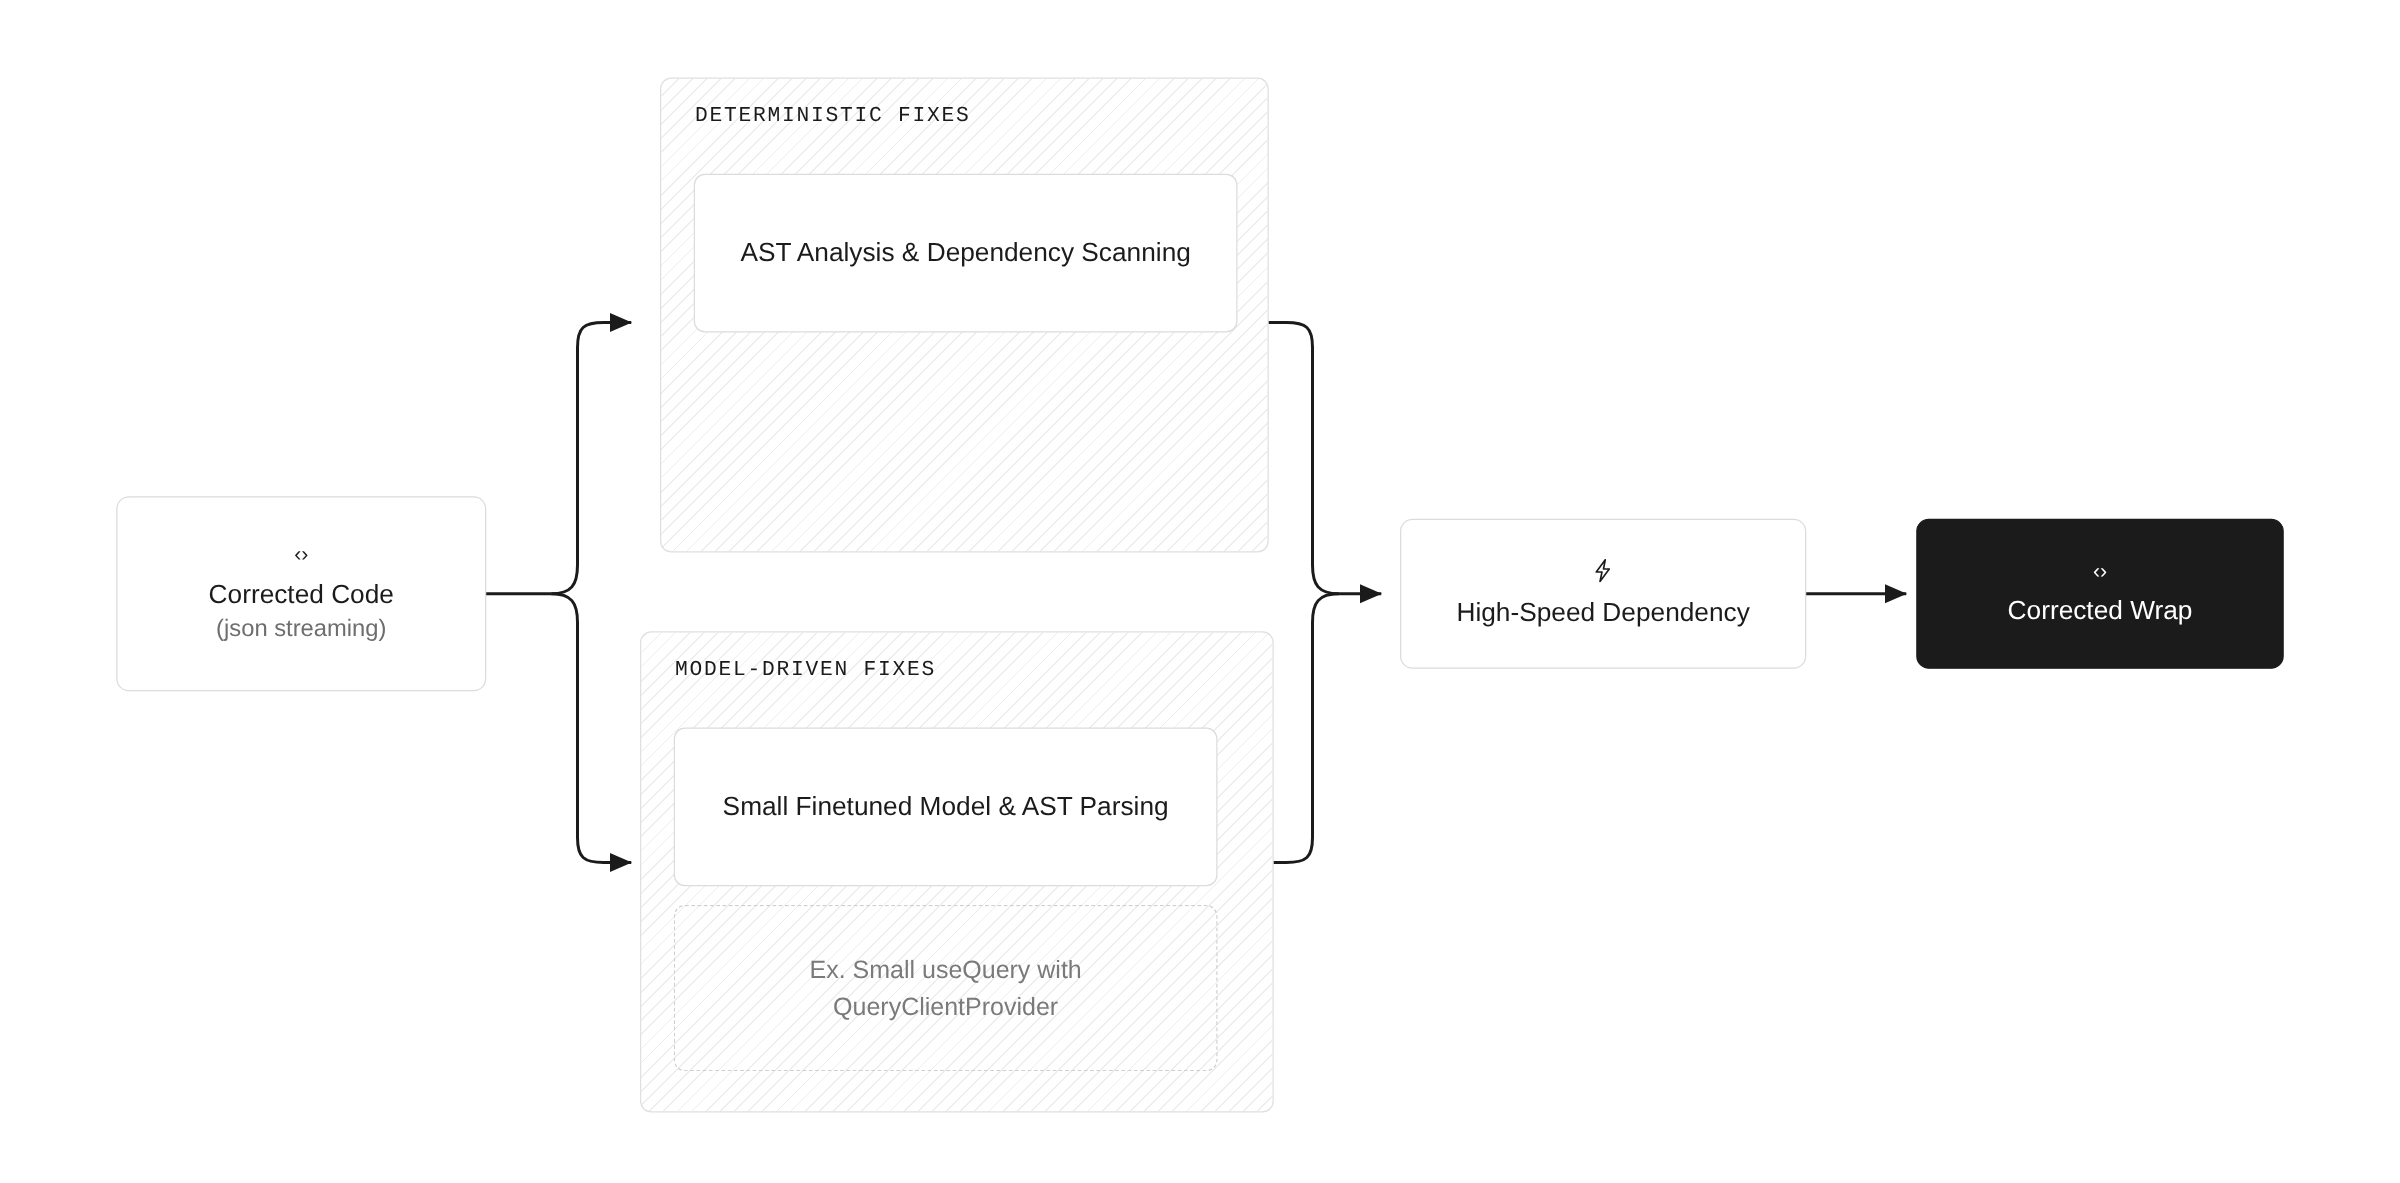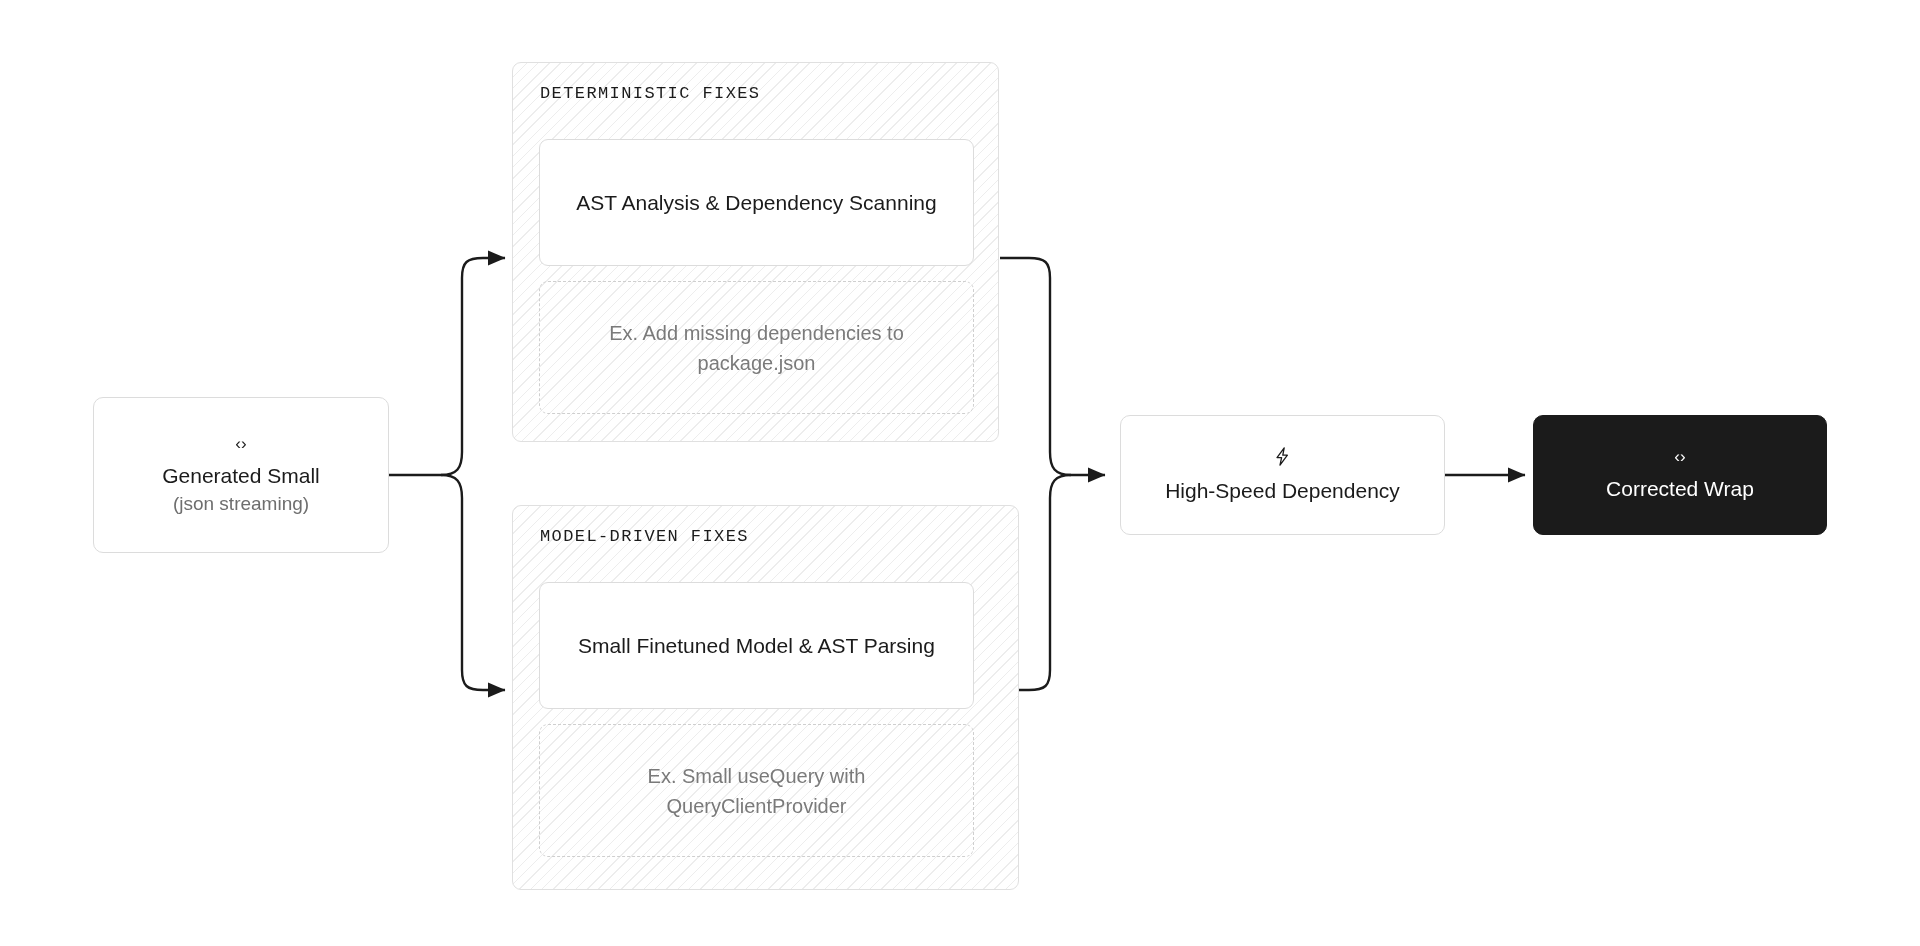--- a/index.html
+++ b/index.html
@@ -159,34 +159,31 @@
 
     <path d="M 1000 258 L 1029 258 C 1045 258, 1050 262, 1050 278 L 1050 452 C 1050 468, 1055 475, 1071 475 L 1105 475" fill="none" stroke="#1b1b1b" stroke-width="2.4" stroke-linecap="butt" marker-end="url(#arrowhead)"></path>
 
     <path d="M 1000 690 L 1029 690 C 1045 690, 1050 686, 1050 670 L 1050 498 C 1050 482, 1055 475, 1071 475" fill="none" stroke="#1b1b1b" stroke-width="2.4" stroke-linecap="butt"></path>
 
     <path d="M 1444 475 L 1525 475" fill="none" stroke="#1b1b1b" stroke-width="2.4" stroke-linecap="butt" marker-end="url(#arrowhead)"></path>
   </svg>
 
   <div class="node node-light" style="left:93px; top:397px; width:296px; height:156px;">
     <span class="node-icon">‹›</span>
-    <span class="node-title">Generated Small</span>
+    <span class="node-title">Corrected Code</span>
     <span class="node-sub">(json streaming)</span>
   </div>
 
-  <div class="panel" style="left:512px; top:62px; width:487px; height:380px;padding-left:41px;">
+  <div class="panel" style="left:528px; top:62px; width:487px; height:380px;padding-left:41px;">
     <span class="panel-label">DETERMINISTIC FIXES</span>
 
     <div class="card card-solid" style="left:26px; top:76px; width:435px; height:127px;">
       <span class="card-text">AST Analysis &amp; Dependency Scanning</span>
     </div>
 
-    <div class="card card-dashed" style="left:26px; top:218px; width:435px; height:133px;">
-      <span class="card-text">Ex. Add missing dependencies to package.json</span>
-    </div>
   </div>
 
   <div class="panel" style="left:512px; top:505px; width:507px; height:385px;">
     <span class="panel-label">MODEL-DRIVEN FIXES</span>
 
     <div class="card card-solid" style="left:26px; top:76px; width:435px; height:127px;">
       <span class="card-text">Small Finetuned Model &amp; AST Parsing</span>
     </div>
 
     <div class="card card-dashed" style="left:26px; top:218px; width:435px; height:133px;">

